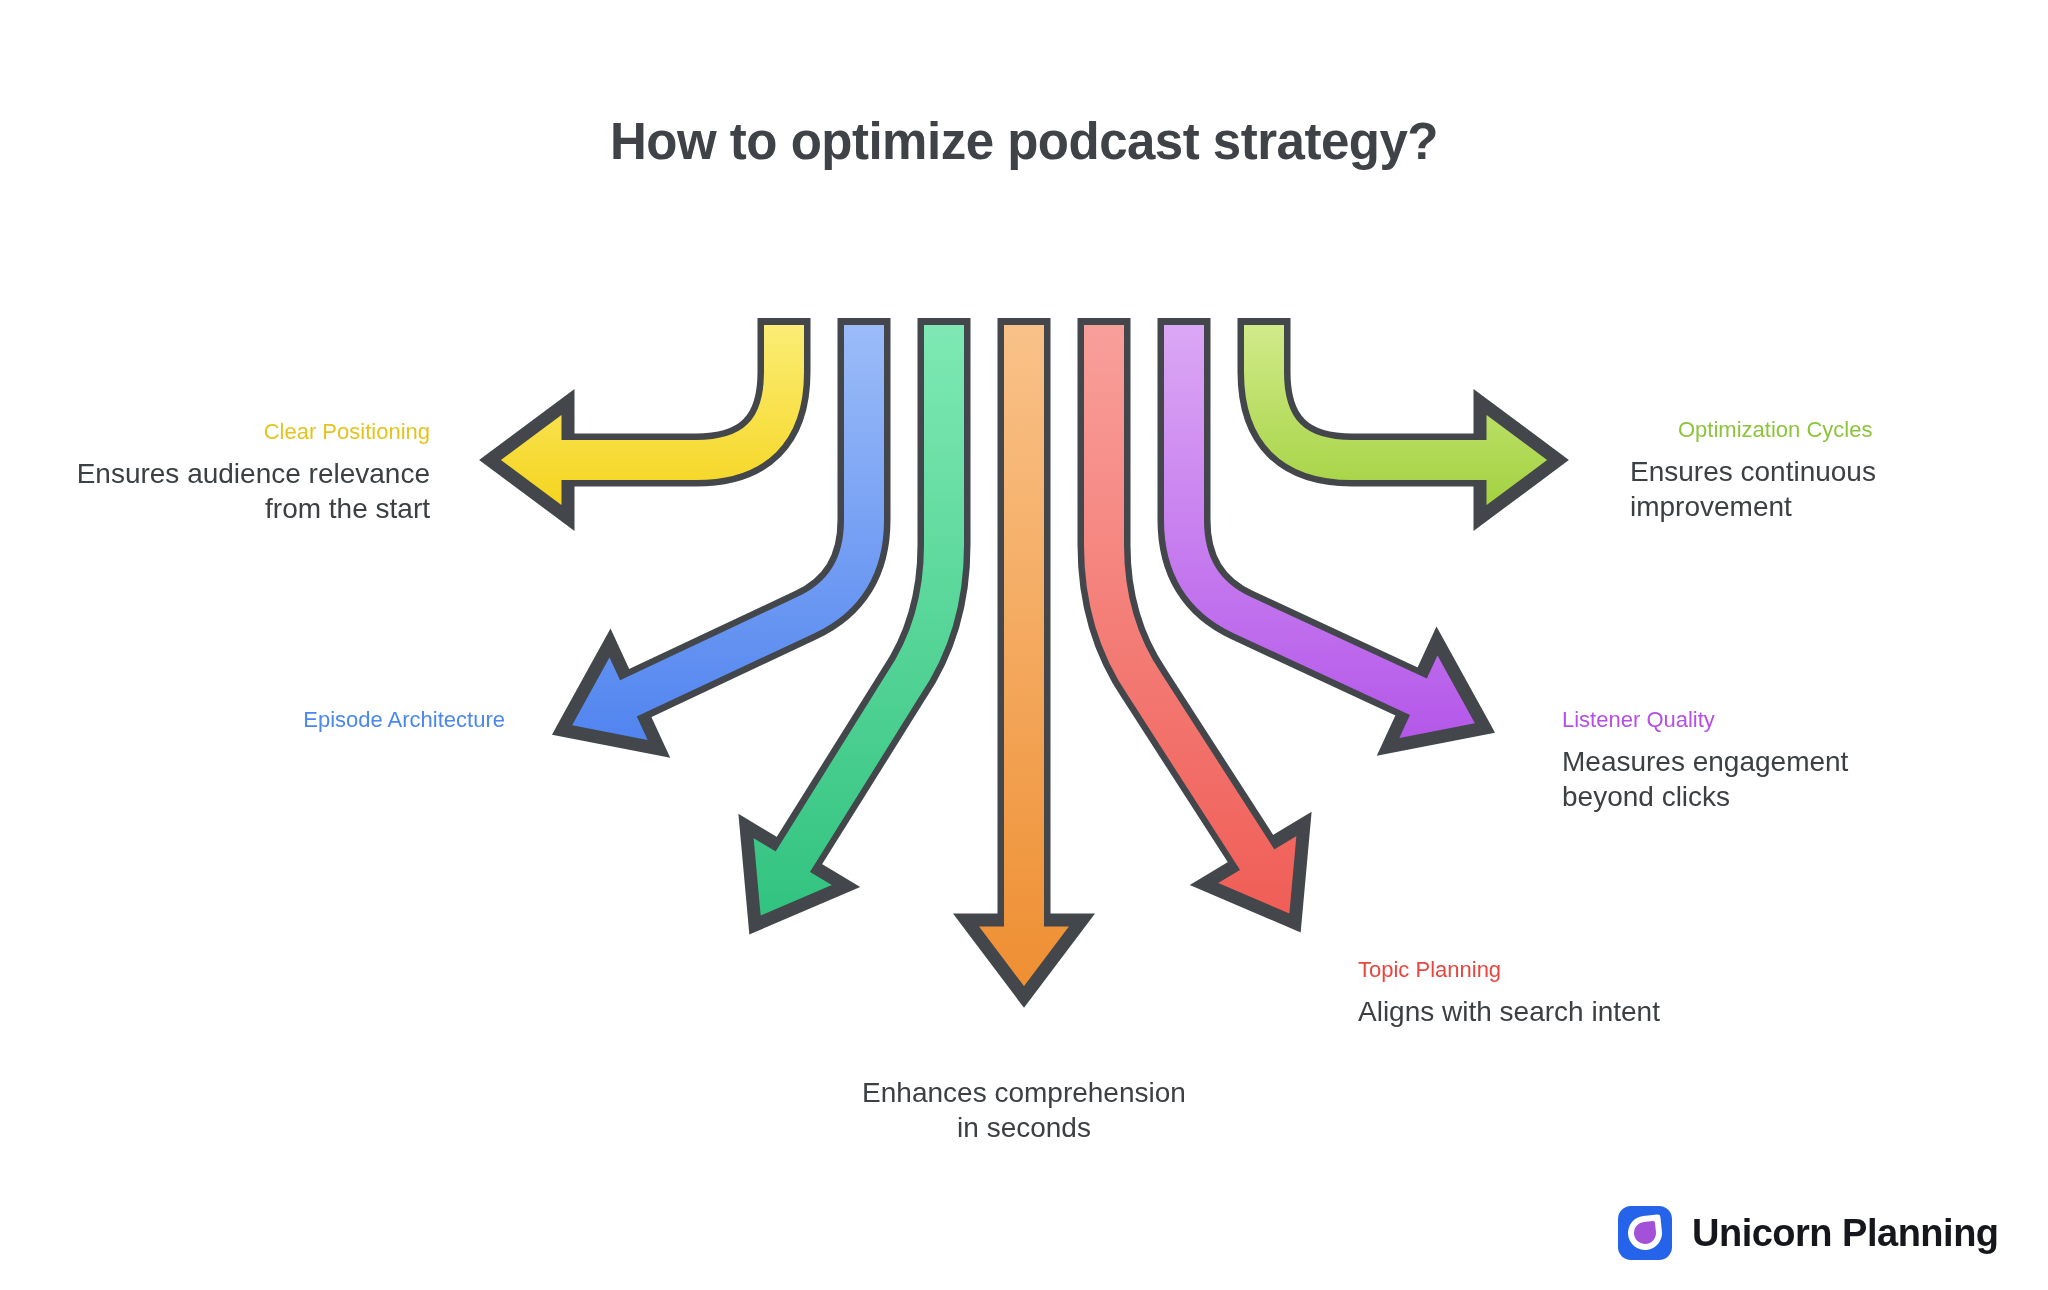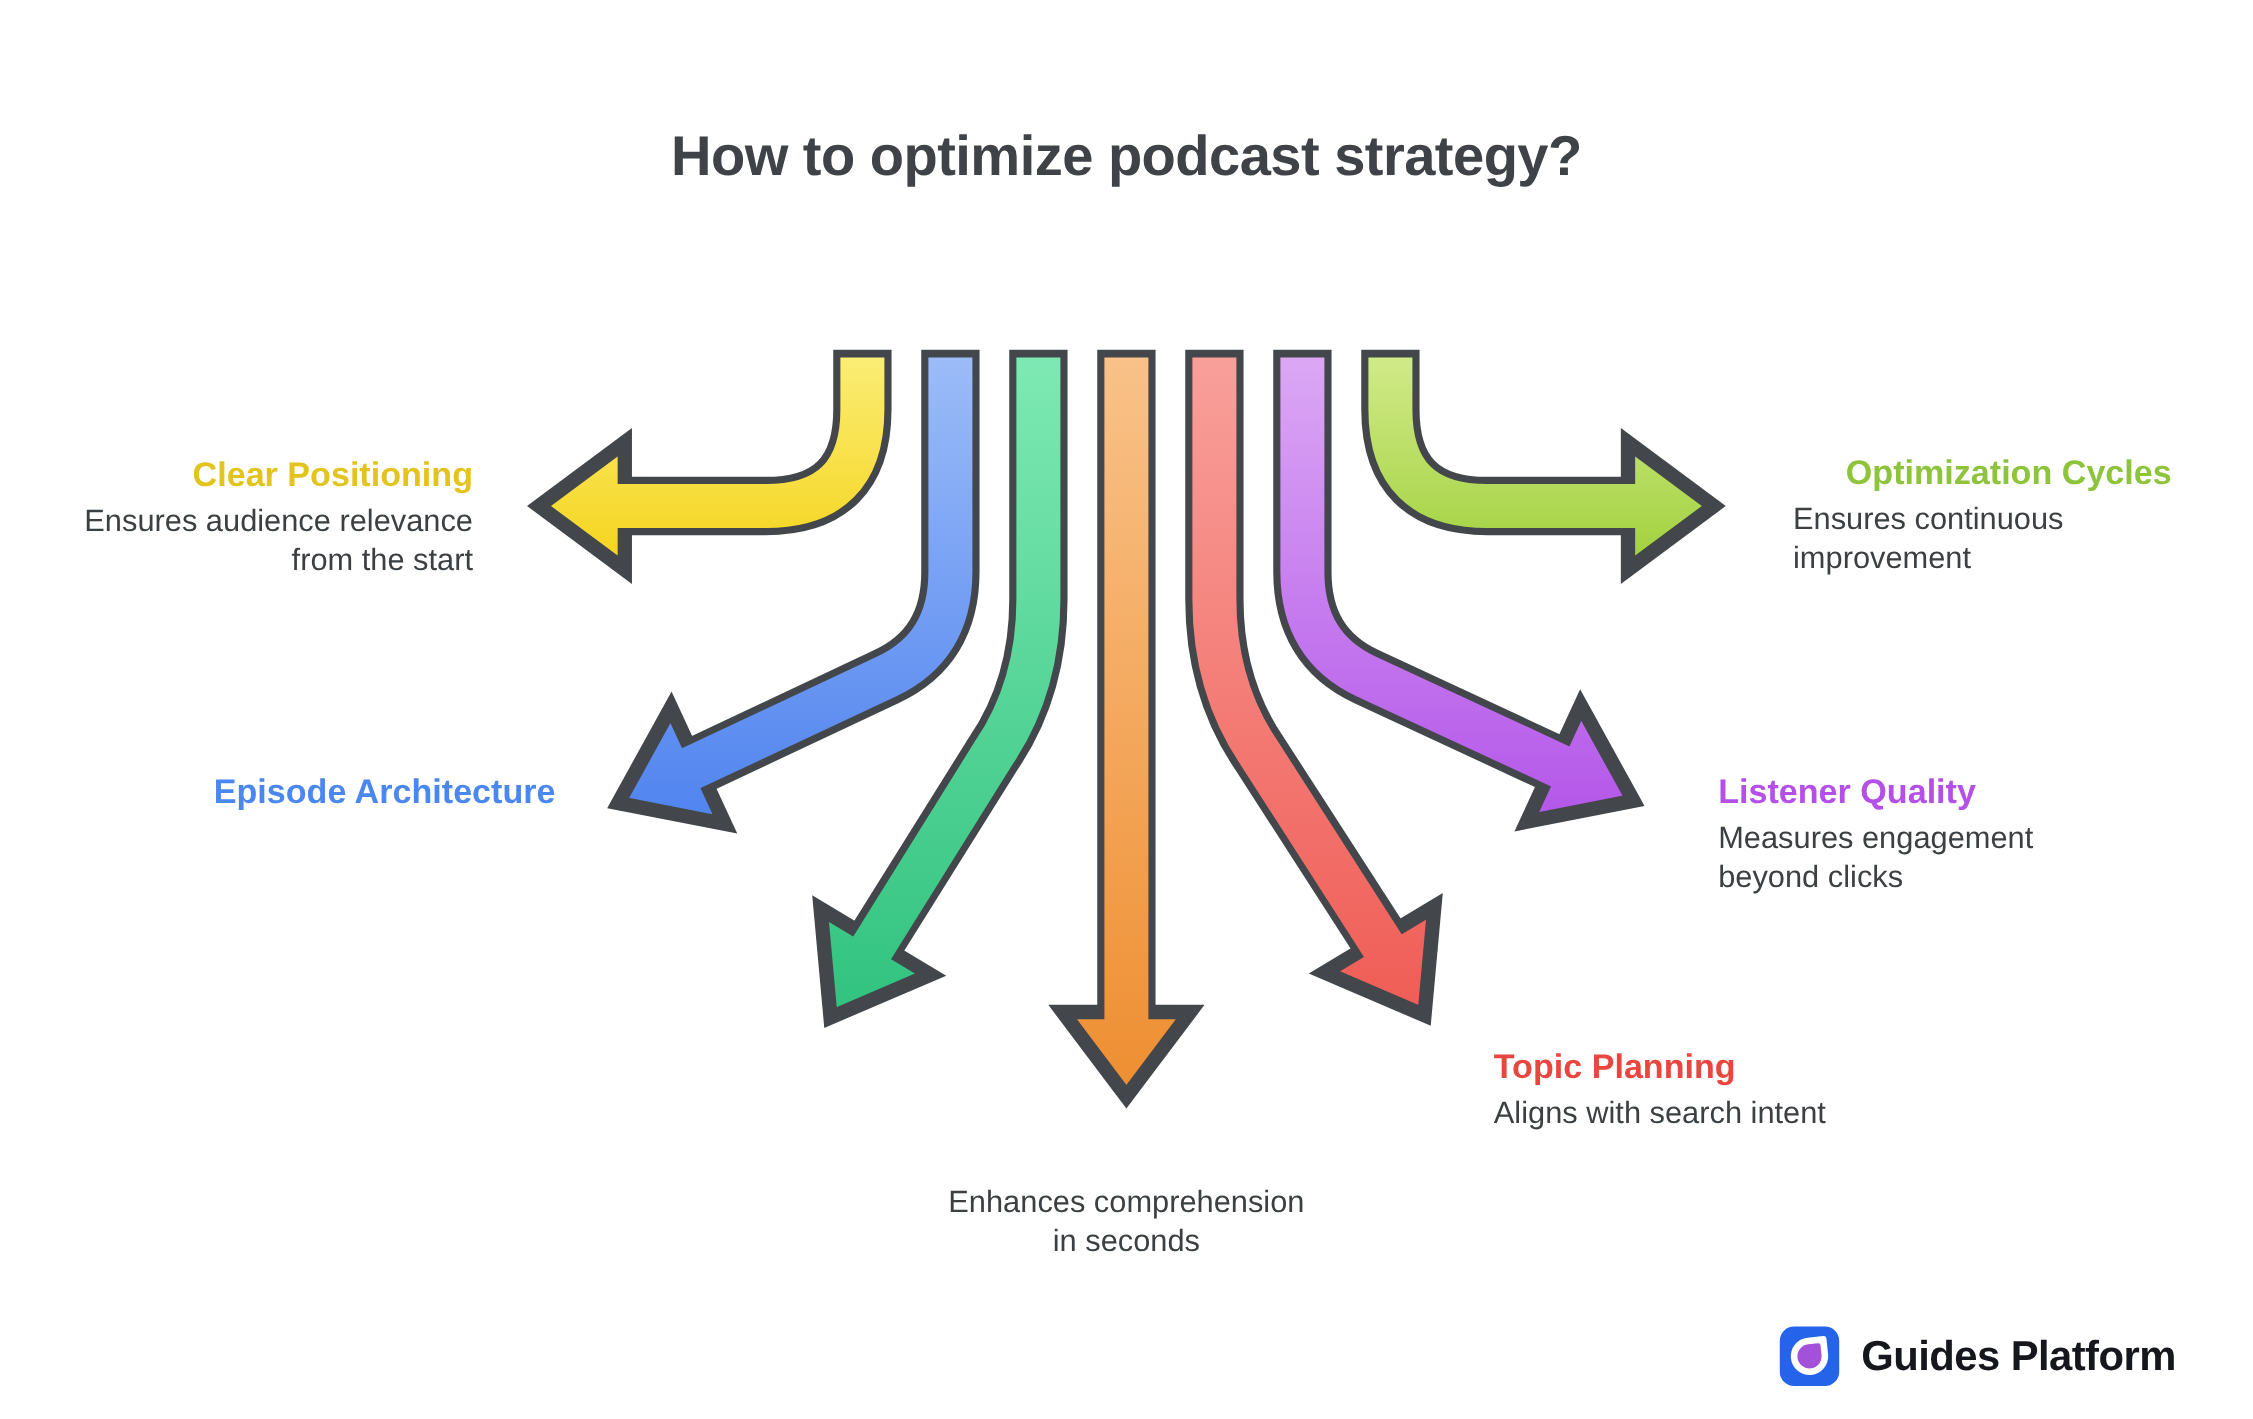--- a/index.html
+++ b/index.html
@@ -2,21 +2,21 @@
 <html><head>
 <meta charset="utf-8">
 <style>
   html,body{margin:0;padding:0;background:#ffffff;}
   body{width:2048px;height:1290px;font-family:"Liberation Sans","DejaVu Sans",sans-serif;}
   #stage{position:relative;width:2048px;height:1290px;background:#ffffff;overflow:hidden;}
   #page-title{position:absolute;left:0;top:112px;width:2048px;text-align:center;
     font-size:51px;font-weight:700;color:#3F4347;letter-spacing:-0.5px;margin:0;}
   #arrow-canvas{position:absolute;left:0;top:0;}
   .label-block{position:absolute;}
-  .label-title{font-size:31px;font-weight:700;line-height:40px;margin:0 0 4px 0;}
+  .label-title{font-size:22px;font-weight:400;line-height:40px;margin:0 0 4px 0;}
   .label-desc{font-size:28px;font-weight:400;line-height:35px;color:#3C4043;margin:0;white-space:pre-line;}
   .align-right{text-align:right;}
   .align-left{text-align:left;}
   .align-center{text-align:center;}
   #brand{position:absolute;left:1618px;top:1206px;display:flex;align-items:center;gap:20px;}
   #brand-icon{width:54px;height:54px;border-radius:13px;background:#2563EB;position:relative;flex:0 0 auto;}
   #brand-icon .petal-outer{position:absolute;left:10px;top:10px;width:34px;height:34px;background:#ffffff;
     border-radius:50% 8% 50% 50%;transform:rotate(-6deg);}
   #brand-icon .petal-inner{position:absolute;left:16px;top:16px;width:22px;height:22px;background:#A251D8;
     border-radius:50% 8% 50% 50%;transform:rotate(-6deg);}
@@ -135,16 +135,16 @@
     <p class="label-title" style="color: rgb(141, 196, 60); margin-left: 48px;">Optimization Cycles</p>
     <p class="label-desc">Ensures continuous
 improvement</p>
   </div>
 
   <div id="brand">
     <div id="brand-icon" style="background: rgb(37, 99, 235);">
       <div class="petal-outer"></div>
       <div class="petal-inner" style="background: rgb(162, 81, 216);"></div>
     </div>
-    <div id="brand-name">Guides Platform</div>
+    <div id="brand-name">Unicorn Planning</div>
   </div>
 
 </div>
 
 </body></html>

